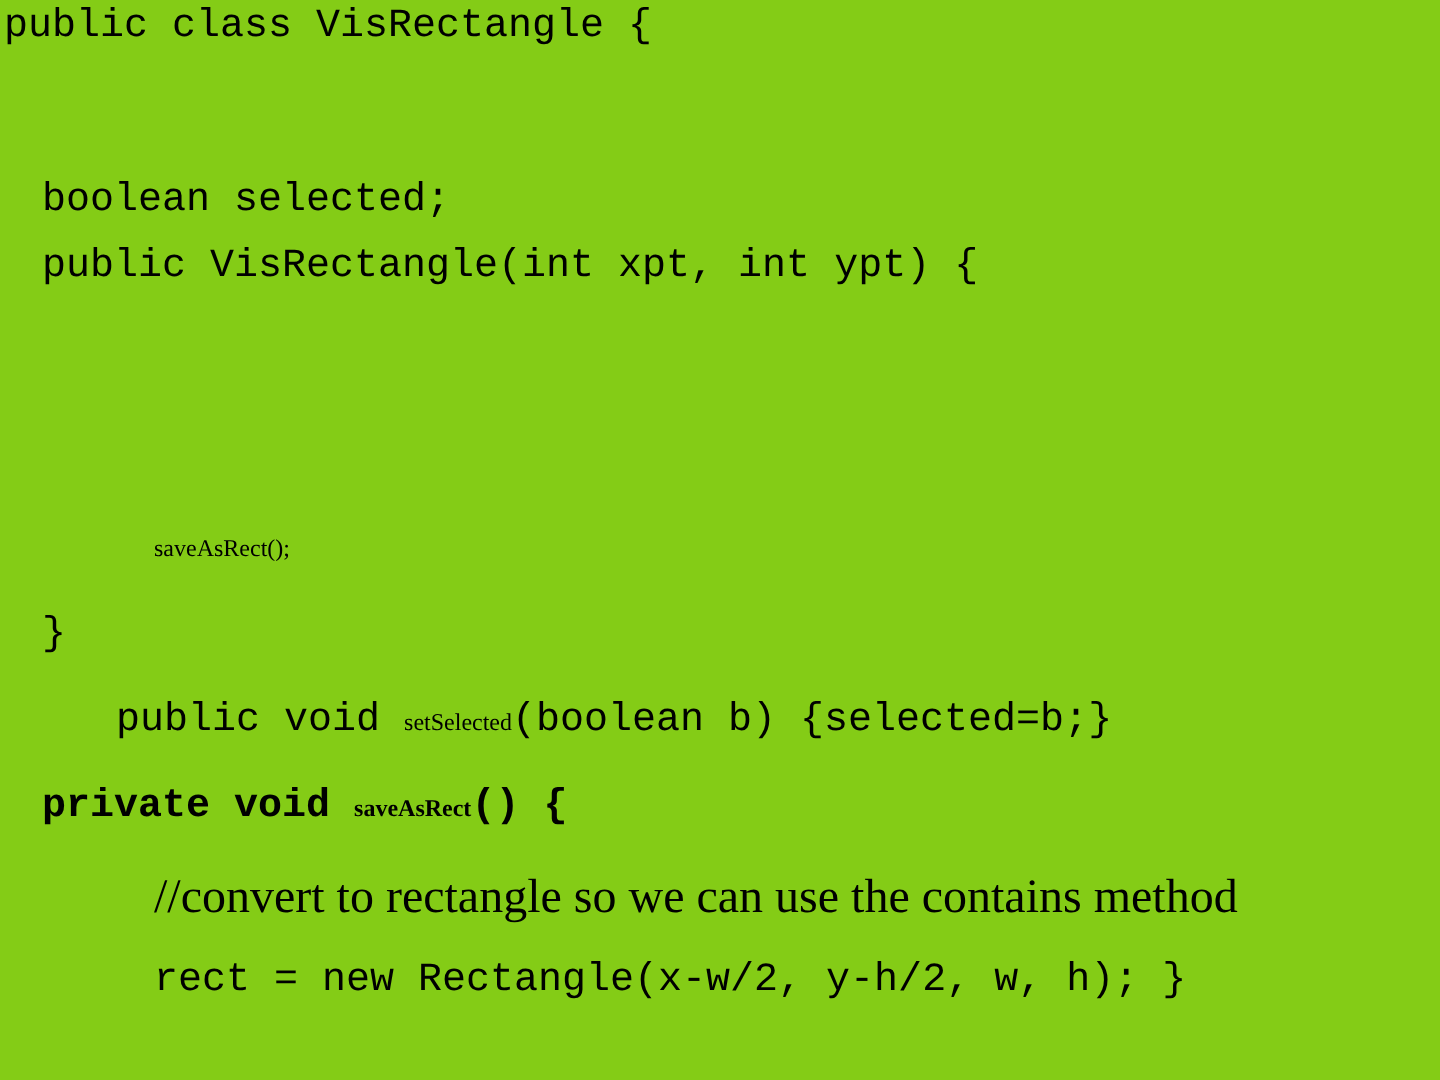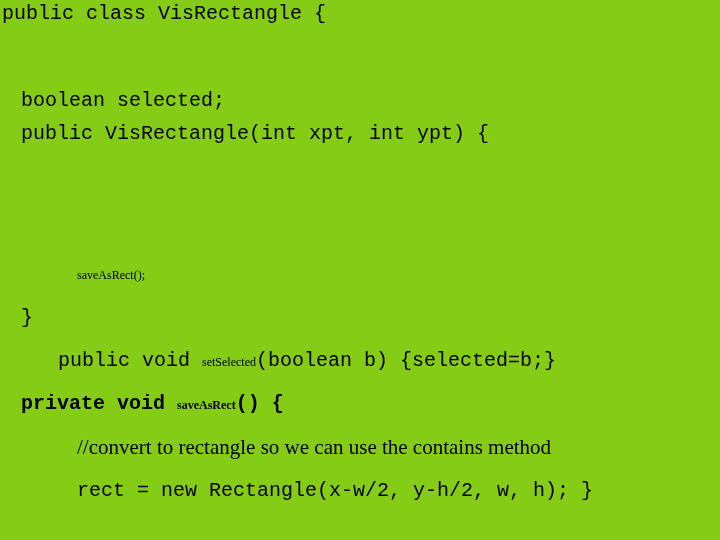--- a/index.html
+++ b/index.html
@@ -26,21 +26,21 @@
   
   .serif {
     font-family: "Liberation Serif", "DejaVu Serif", serif;
     font-size: 12px;
   }
   .serif-cmt {
     position: absolute;
     white-space: pre;
     color: #000000;
     font-family: "Liberation Serif", "DejaVu Serif", serif;
-    font-size: 21px;
+    font-size: 24px;
     line-height: 1;
   }
 
   
   .l1  { left: 2px;  top: 4px;   }
   .l2  { left: 21px; top: 48px;  }
   .l3  { left: 21px; top: 91px;  }
   .l4  { left: 21px; top: 124px; }
   .l5  { left: 77px; top: 178px; }
   .l6  { left: 77px; top: 221px; }

